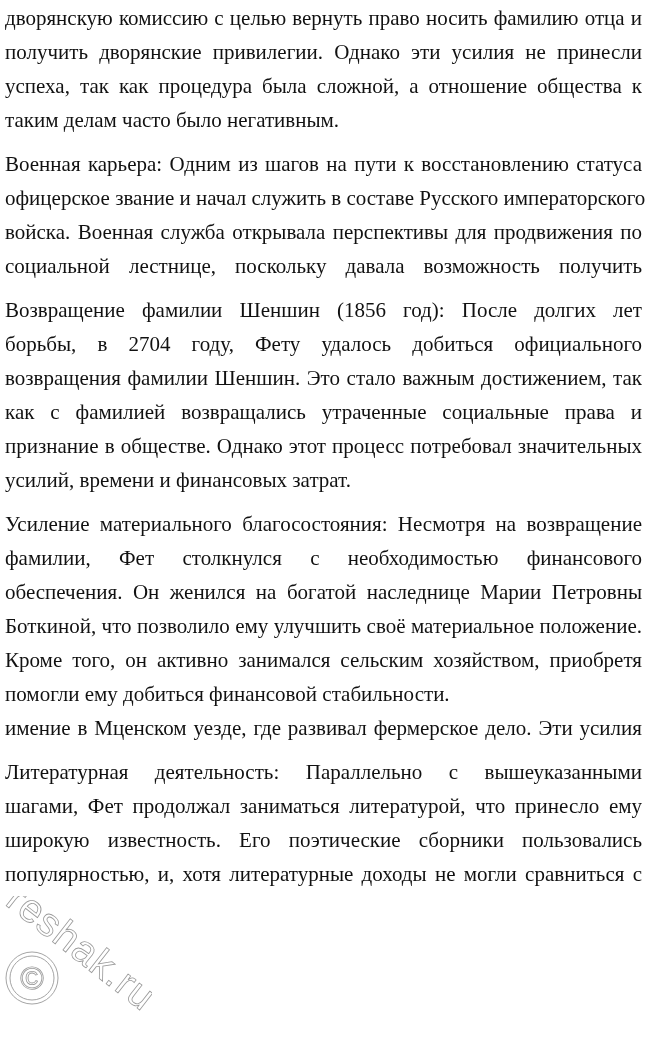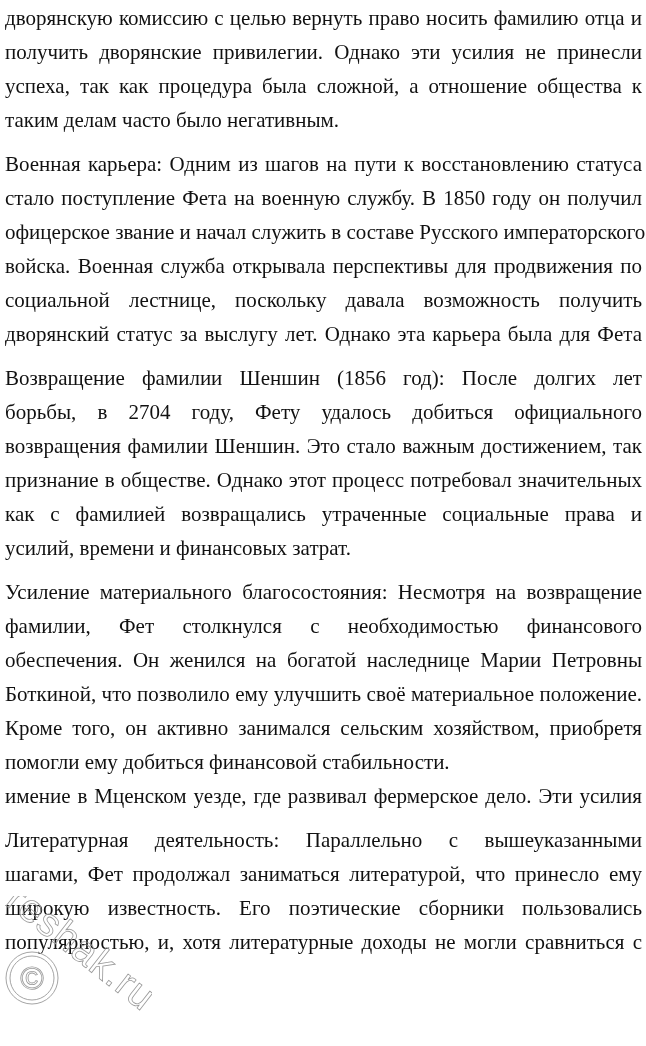--- a/index.html
+++ b/index.html
@@ -30,33 +30,31 @@
 
   <div class="para p0">
     <span class="line">дворянскую комиссию с целью вернуть право носить фамилию отца и</span>
     <span class="line">получить дворянские привилегии. Однако эти усилия не принесли</span>
     <span class="line">успеха, так как процедура была сложной, а отношение общества к</span>
     <span class="line last">таким делам часто было негативным.</span>
   </div>
 
   <div class="para">
     <span class="line"><b class="lead">Военная карьера:</b><span> Одним из шагов на пути к восстановлению статуса</span></span>
-    <span class="line">стало поступление Фета на военную службу. В 1850 году он получил</span>
     <span class="line">офицерское звание и начал служить в составе Русского императорского</span>
     <span class="line">войска. Военная служба открывала перспективы для продвижения по</span>
     <span class="line">социальной лестнице, поскольку давала возможность получить</span>
-    <span class="line">дворянский статус за выслугу лет. Однако эта карьера была для Фета</span>
   </div>
 
   <div class="para">
     <span class="line"><b class="lead">Возвращение фамилии Шеншин (1856 год):</b><span> После долгих лет</span></span>
     <span class="line">борьбы, в 2704 году, Фету удалось добиться официального</span>
     <span class="line">возвращения фамилии Шеншин. Это стало важным достижением, так</span>
+    <span class="line">как с фамилией возвращались утраченные социальные права и</span>
     <span class="line">признание в обществе. Однако этот процесс потребовал значительных</span>
-    <span class="line">как с фамилией возвращались утраченные социальные права и</span>
     <span class="line last">усилий, времени и финансовых затрат.</span>
   </div>
 
   <div class="para">
     <span class="line"><b class="lead">Усиление материального благосостояния:</b><span> Несмотря на возвращение</span></span>
     <span class="line">фамилии, Фет столкнулся с необходимостью финансового</span>
     <span class="line">обеспечения. Он женился на богатой наследнице Марии Петровны</span>
     <span class="line">Боткиной, что позволило ему улучшить своё материальное положение.</span>
     <span class="line">Кроме того, он активно занимался сельским хозяйством, приобретя</span>
     <span class="line last">помогли ему добиться финансовой стабильности.</span>

